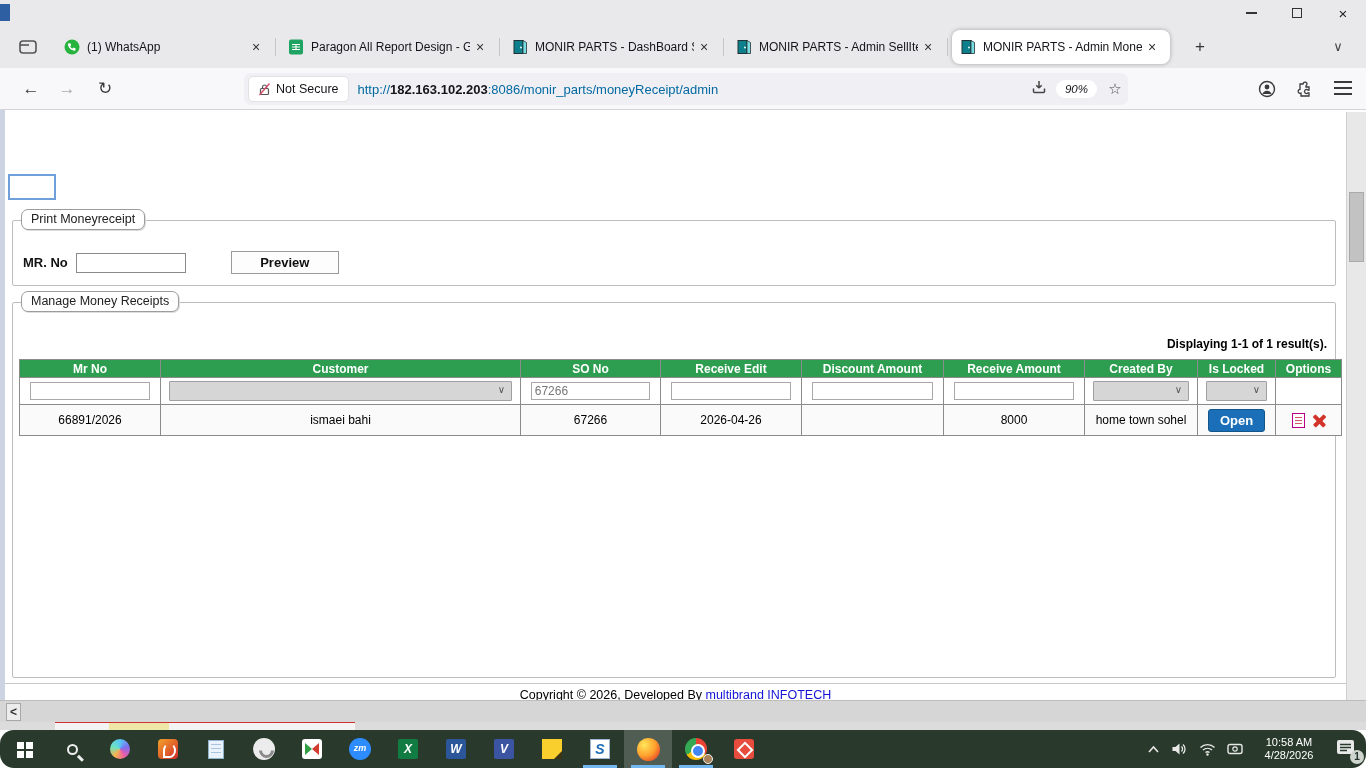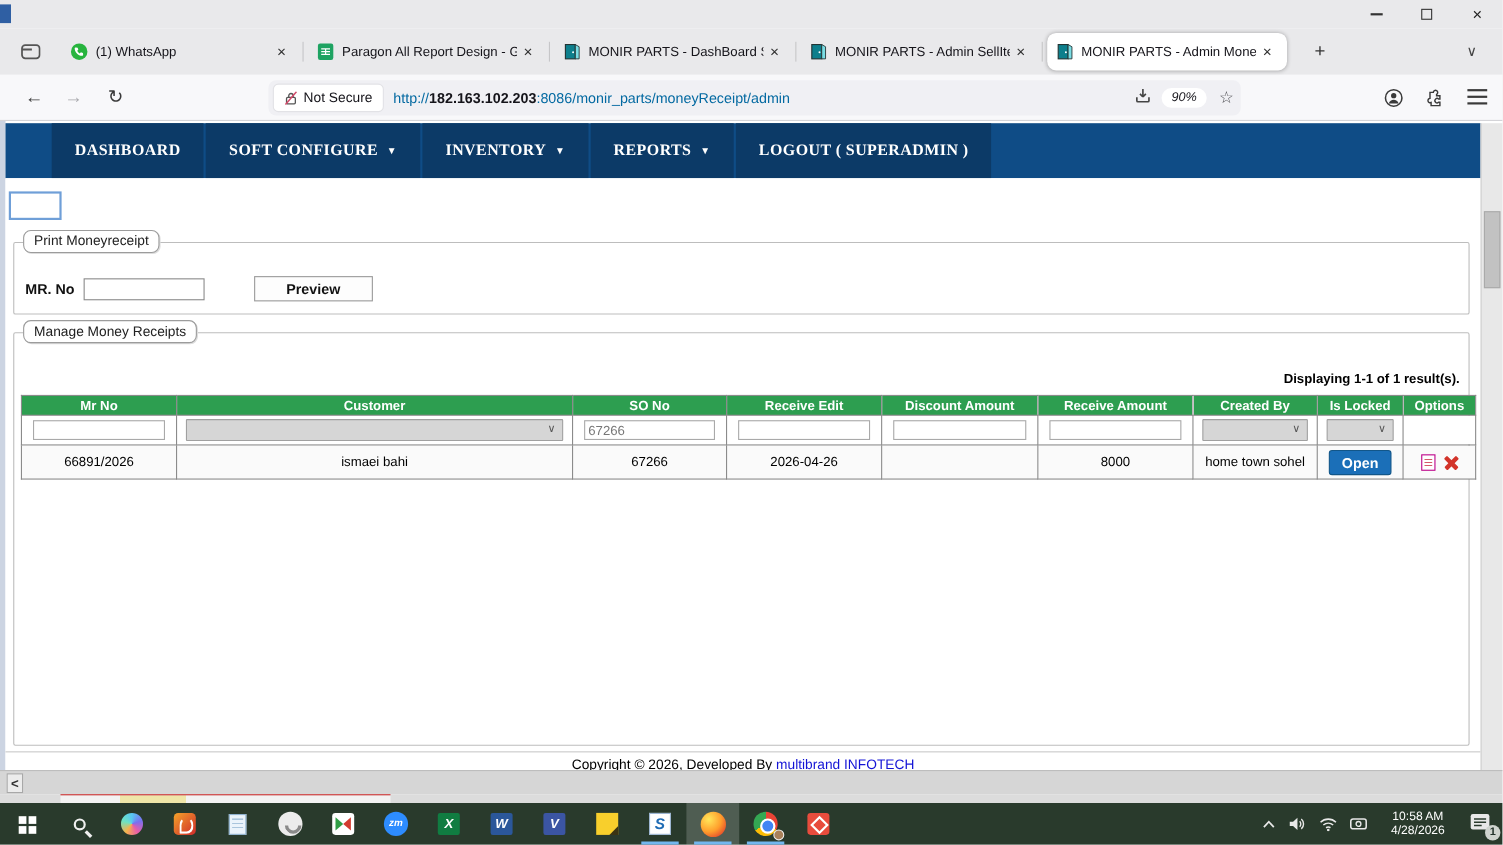--- a/index.html
+++ b/index.html
@@ -92,21 +92,21 @@
   .vscroll { position:absolute; right:0; top:2px; width:20px; height:588px; background:#e8e8e8; border-left:1px solid #d0d0d0; }
   .vthumb { position:absolute; left:2px; top:80px; width:15px; height:70px; background:#c2c2c2; border:1px solid #aaa; }
   .hscroll { position:absolute; left:0; top:590px; width:1366px; height:22px; background:#d6d6d6; border-top:1px solid #bdbdbd; }
   .hs-left { position:absolute; left:6px; top:2px; width:15px; height:18px; background:#ececec; border:1px solid #a8a8a8; text-align:center; line-height:17px; font-size:12px; color:#333; font-weight:700; }
 
   
   .sliver { position:absolute; top:722px; left:0; width:1366px; height:8px; background:#dcdcdc; }
   .sliver .frag { position:absolute; left:55px; top:0; width:300px; height:8px; background:linear-gradient(90deg,#f3f3f3 0 18%, #efe6a8 18% 38%, #f3f3f3 38% 100%); border-top:1px solid #c33; }
 
   
-  .taskbar { position:absolute; top:730px; left:0; width:1366px; height:38px; background:#293a2c; display:flex; align-items:stretch; }
+  .taskbar { position:absolute; top:730px; left:0; width:1366px; height:38px; background:#293a2c; display:flex; align-items:stretch;border-radius:14px; }
   .tiles { display:flex; }
   .tile { position:relative; width:48px; display:flex; align-items:center; justify-content:center; }
   .tile.active { background:rgba(255,255,255,.18); }
   .tile.open::after { content:""; position:absolute; bottom:0; left:7px; right:7px; height:3px; background:#72b7ef; }
   .tile i { position:relative; display:block; }
   .t-start i { width:7px; height:7px; background:#fff; box-shadow:9px 0 0 #fff, 0 9px 0 #fff, 9px 9px 0 #fff; margin:-8px 8px 0 0; }
   .t-search i { width:11px; height:11px; border:2px solid #efefef; border-radius:50%; }
   .t-search i::after { content:""; position:absolute; left:10px; top:9px; width:2.5px; height:7px; background:#efefef; transform:rotate(-45deg); }
   .t-copilot i { width:20px; height:20px; border-radius:50%; background:conic-gradient(#58c7f3,#7a6ff0,#e85ca8,#f6b34c,#6ee3c2,#58c7f3); }
   .t-avro i { width:20px; height:20px; border-radius:4px; background:linear-gradient(135deg,#f5a32a,#cf2b2b); }
@@ -274,28 +274,20 @@
         </svg>
     </span>
     <span class="hamburger">
         <i></i>
       </span>
   </div>
 
   <div class="viewport">
     <div class="left-edge"></div>
 
-    <div class="navbar">
-      <div class="nav-spacer"></div>
-      <div class="nav-item"><span>DASHBOARD</span></div>
-      <div class="nav-item"><span>SOFT CONFIGURE</span><span class="nav-caret">▼</span></div>
-      <div class="nav-item"><span>INVENTORY</span><span class="nav-caret">▼</span></div>
-      <div class="nav-item"><span>REPORTS</span><span class="nav-caret">▼</span></div>
-      <div class="nav-item"><span>LOGOUT ( SUPERADMIN )</span></div>
-    </div>
 
     <div class="page">
       <div class="mini-box"></div>
 
       <div class="fieldset fs-print">
         <span class="legend">Print Moneyreceipt</span>
         <div class="print-row">
           <span class="mr-label">MR. No</span>
           <input class="mr-input" type="text" style="">
           <button class="preview-btn">Preview</button>

